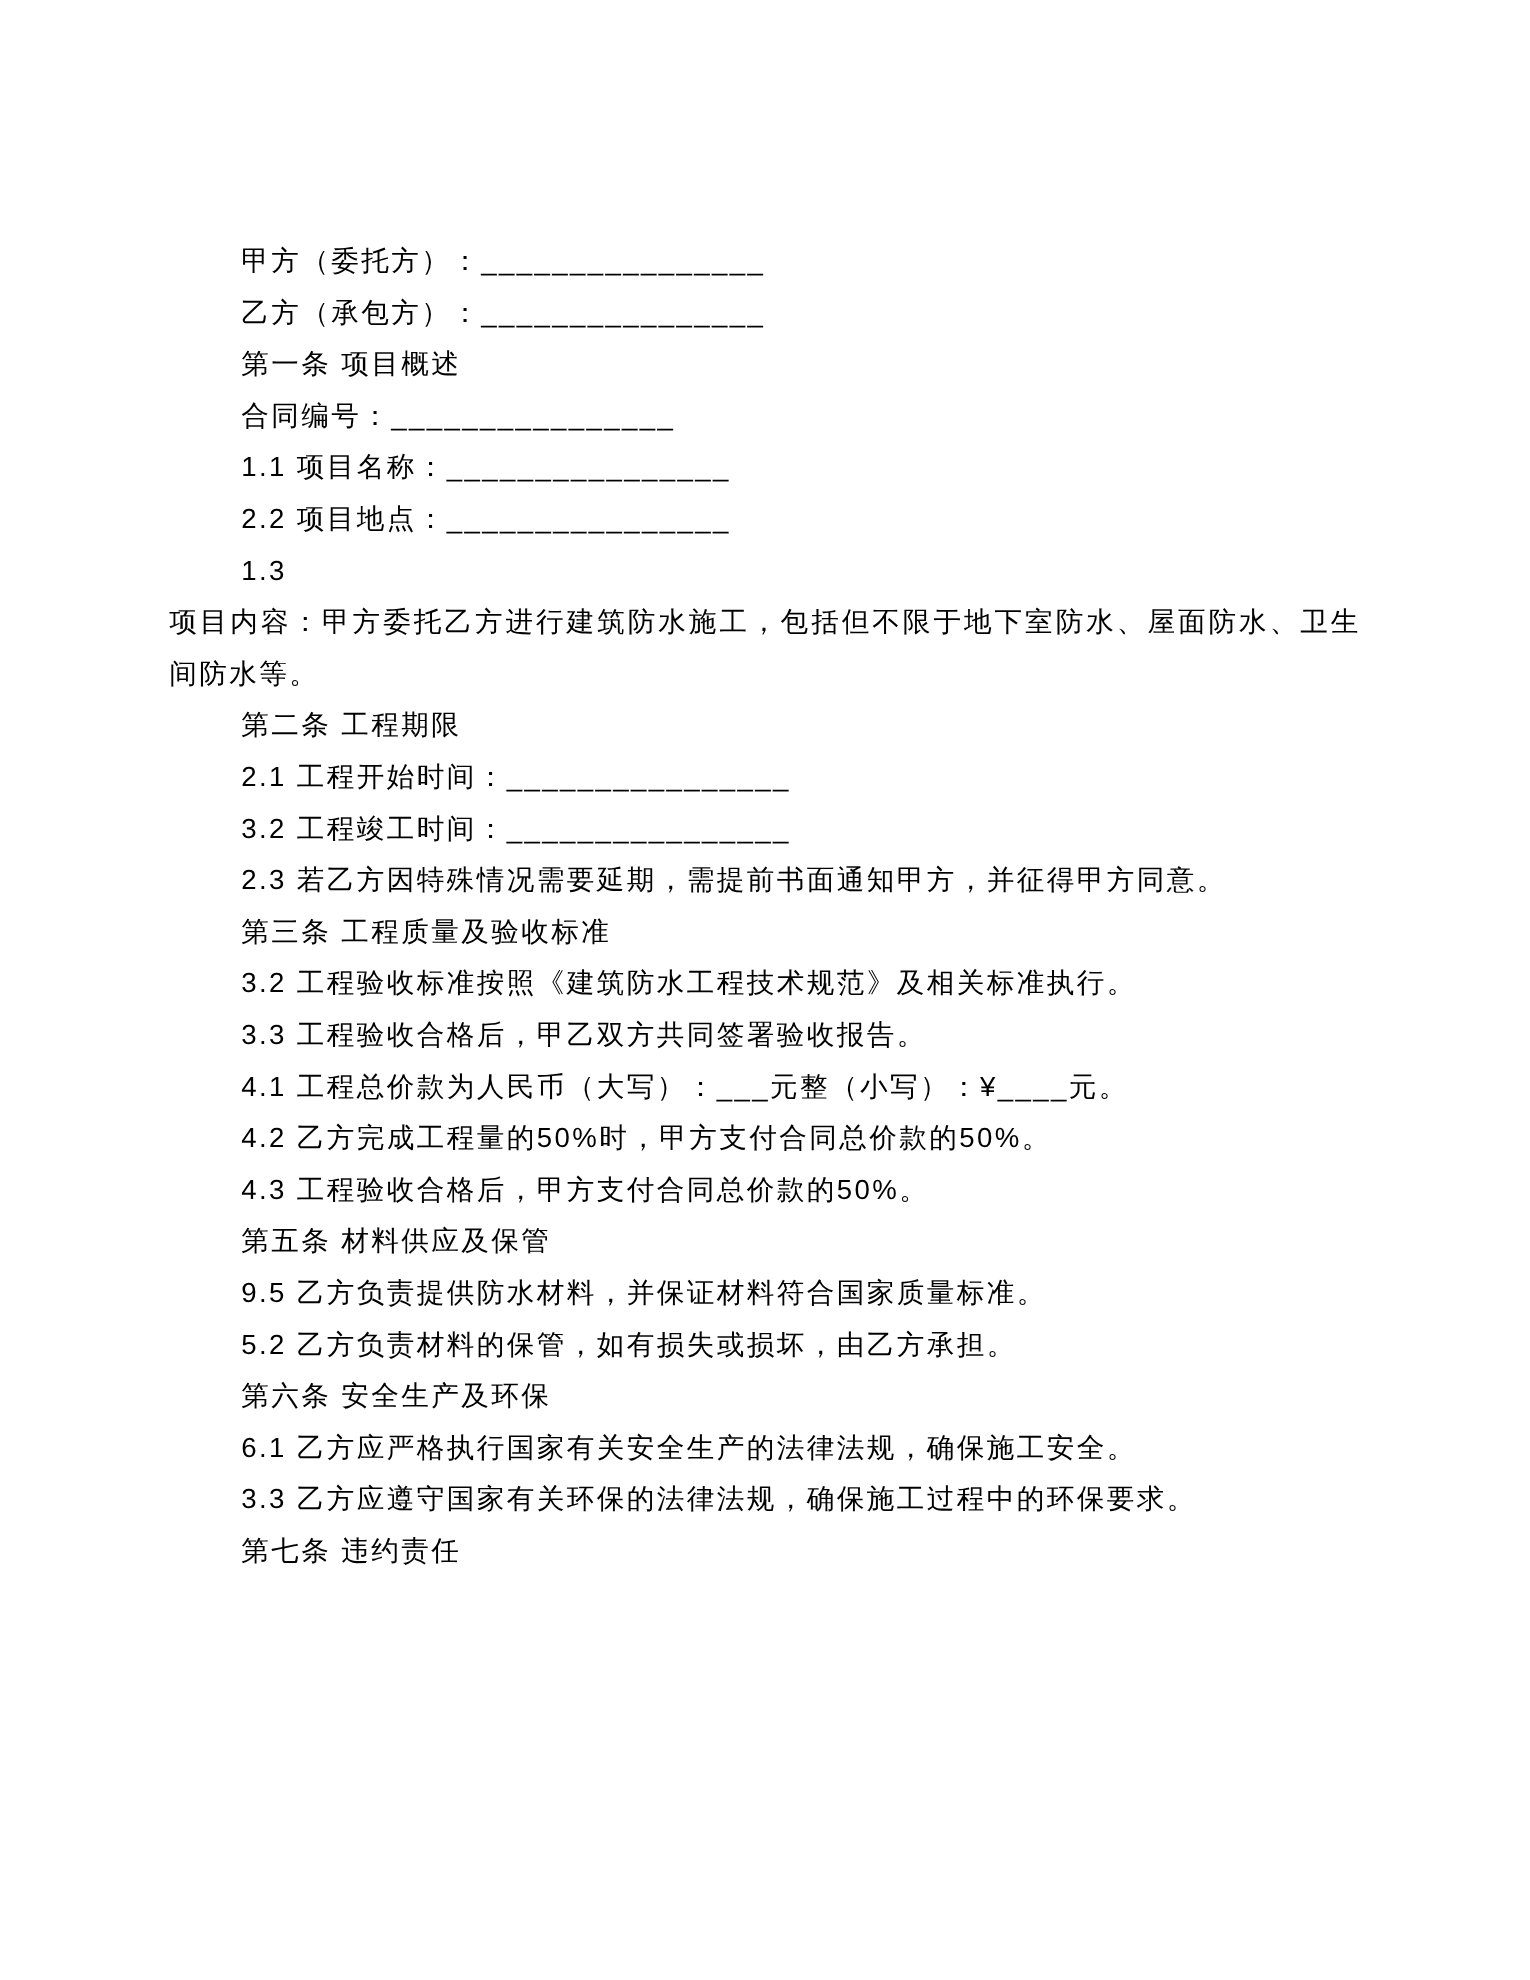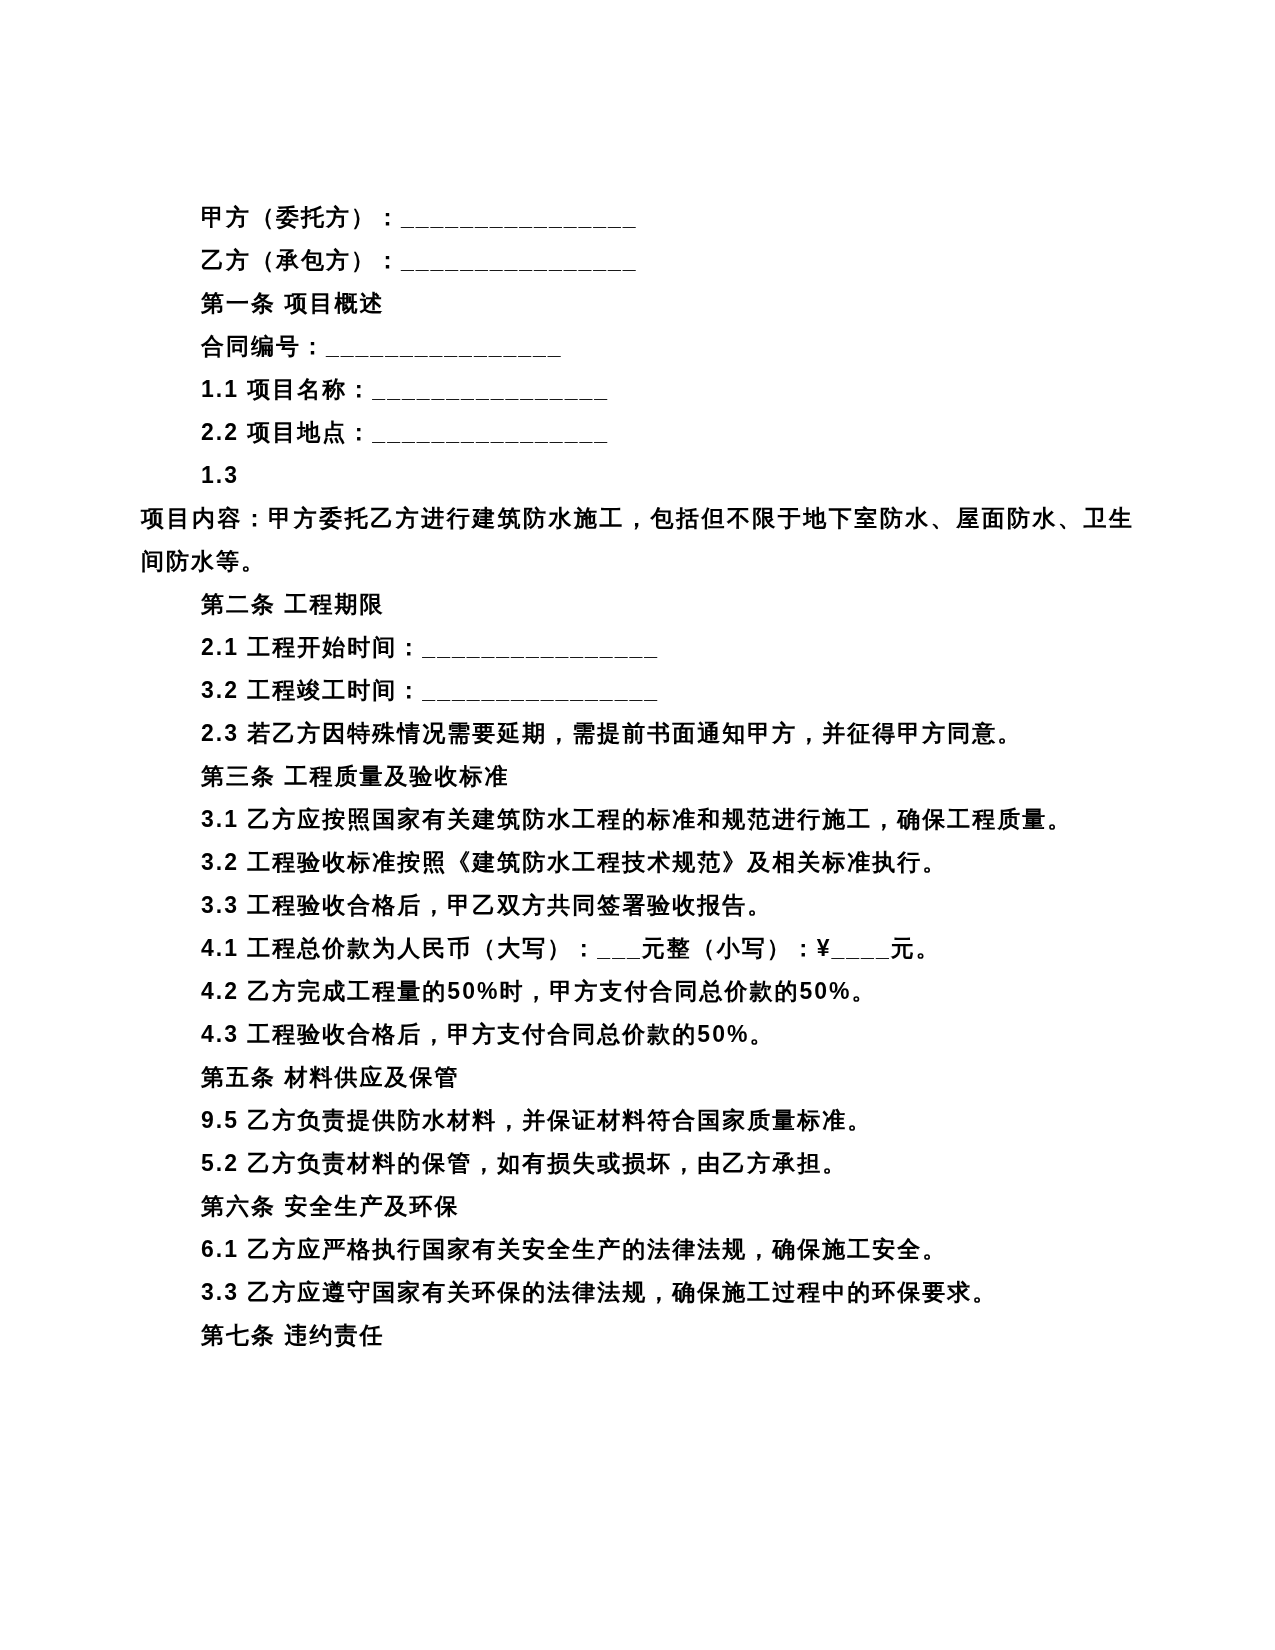--- a/index.html
+++ b/index.html
@@ -25,21 +25,20 @@
     letter-spacing: 0;
     margin-bottom: 14px;
     font-family: "Liberation Sans", sans-serif;
   }
   .para {
     font-size: 23px;
     line-height: 43px;
     letter-spacing: 2px;
     text-align: left;
     white-space: normal;
-    font-weight: bold;
   }
   .para.indent { text-indent: 60px; }
   .para.flow { text-align: justify; text-indent: 0; }
 </style>
 </head>
 <body>
 
 <div class="page">
   <h1 class="doc-title"></h1>
 
@@ -49,21 +48,20 @@
   <p class="para indent">合同编号：________________</p>
   <p class="para indent">1.1 项目名称：________________</p>
   <p class="para indent">2.2 项目地点：________________</p>
   <p class="para indent">1.3</p>
   <p class="para flow">项目内容：甲方委托乙方进行建筑防水施工，包括但不限于地下室防水、屋面防水、卫生间防水等。</p>
   <p class="para indent">第二条 工程期限</p>
   <p class="para indent">2.1 工程开始时间：________________</p>
   <p class="para indent">3.2 工程竣工时间：________________</p>
   <p class="para indent">2.3 若乙方因特殊情况需要延期，需提前书面通知甲方，并征得甲方同意。</p>
   <p class="para indent">第三条 工程质量及验收标准</p>
-  <p class="para indent">3.1 乙方应按照国家有关建筑防水工程的标准和规范进行施工，确保工程质量。</p>
   <p class="para indent">3.2 工程验收标准按照《建筑防水工程技术规范》及相关标准执行。</p>
   <p class="para indent">3.3 工程验收合格后，甲乙双方共同签署验收报告。</p>
   <p class="para indent">4.1 工程总价款为人民币（大写）：___元整（小写）：¥____元。</p>
   <p class="para indent">4.2 乙方完成工程量的50%时，甲方支付合同总价款的50%。</p>
   <p class="para indent">4.3 工程验收合格后，甲方支付合同总价款的50%。</p>
   <p class="para indent">第五条 材料供应及保管</p>
   <p class="para indent">9.5 乙方负责提供防水材料，并保证材料符合国家质量标准。</p>
   <p class="para indent">5.2 乙方负责材料的保管，如有损失或损坏，由乙方承担。</p>
   <p class="para indent">第六条 安全生产及环保</p>
   <p class="para indent">6.1 乙方应严格执行国家有关安全生产的法律法规，确保施工安全。</p>

